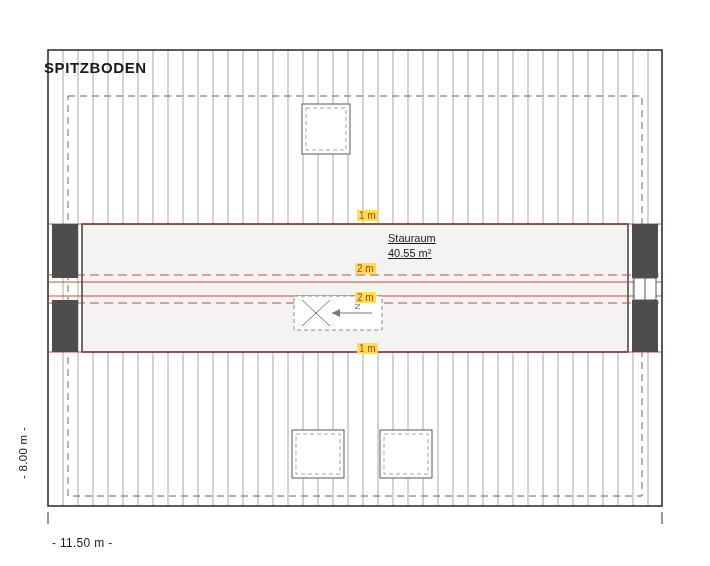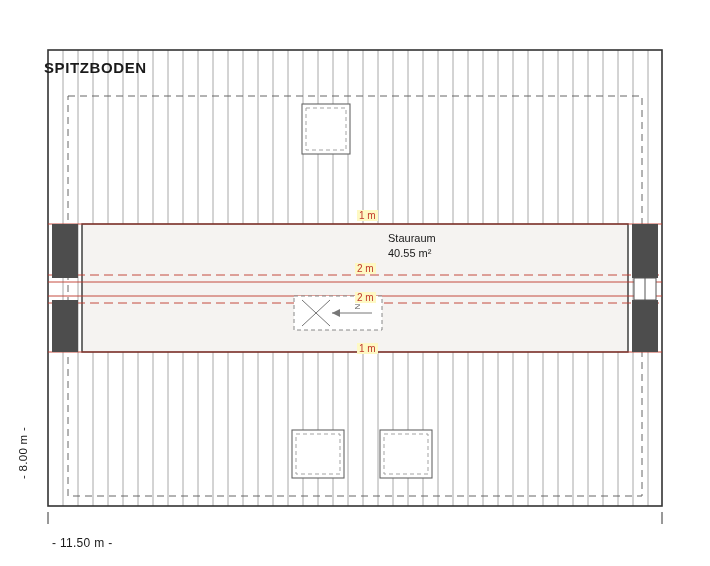--- a/index.html
+++ b/index.html
@@ -33,20 +33,21 @@
     margin-top: 37px;
   }
   .room-label {
     position: absolute;
     left: 388px;
     top: 231px;
     font-size: 11px;
     color: #1a1a1a;
     line-height: 15px;
     text-align: left;
+    text-decoration: underline;
   }
   .dim-h {
     position: absolute;
     left: 52px;
     top: 536px;
     font-size: 12px;
     color: #1a1a1a;
     letter-spacing: 0.3px;
   }
   .dim-v {
@@ -58,21 +59,21 @@
     color: #1a1a1a;
     letter-spacing: 0.3px;
     transform: rotate(-90deg);
     transform-origin: 50% 50%;
     text-align: center;
   }
   .ceil {
     position: absolute;
     font-size: 10px;
     color: #c0392b;
-    background: #fef9c3;
+    background: #fde047;
     padding: 0 2px;
   }
   .ceil-1a { left: 357px; top: 210px; }
   .ceil-2a { left: 355px; top: 263px; }
   .ceil-2b { left: 355px; top: 292px; }
   .ceil-1b { left: 357px; top: 343px; }
   .stair-n {
     position: absolute;
     left: 355px;
     top: 302px;

